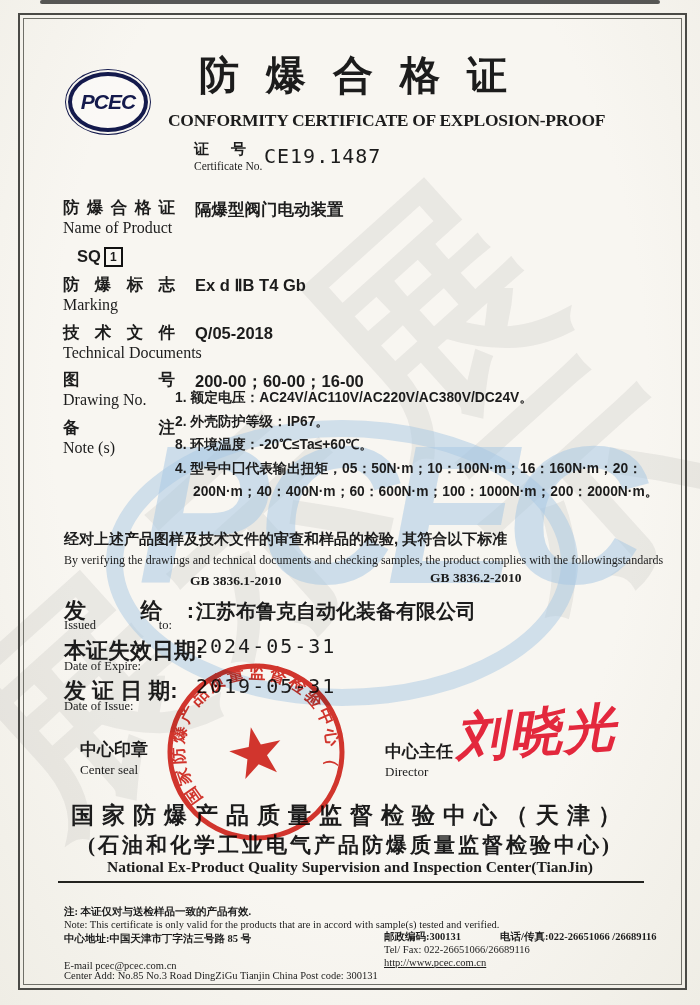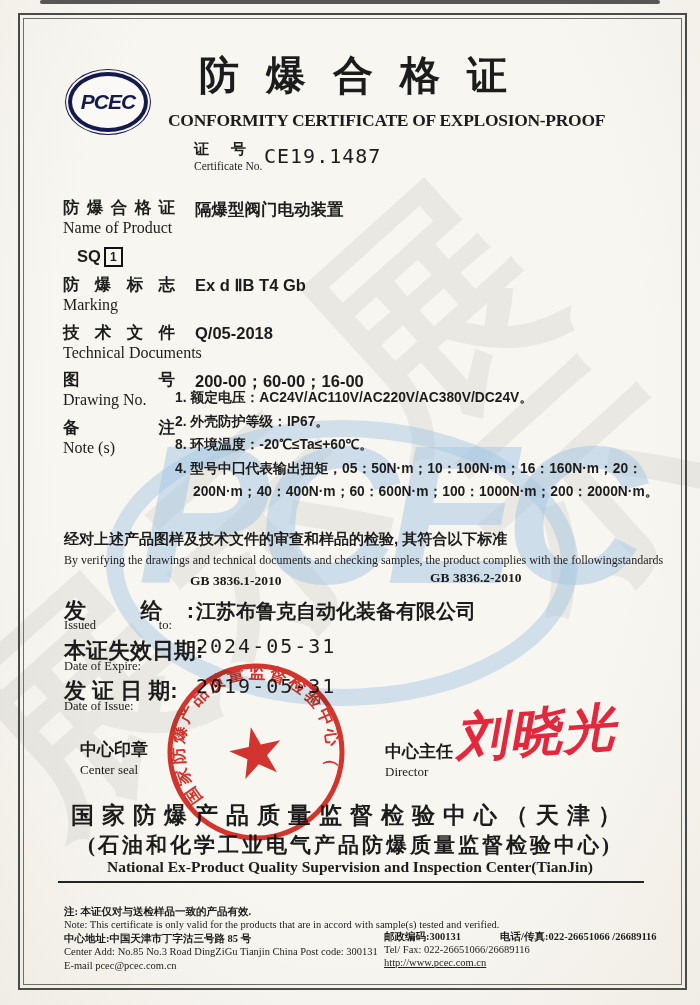--- a/index.html
+++ b/index.html
@@ -80,21 +80,21 @@
   .inst1{left:40px;top:800px;width:620px;text-align:center;font-size:23px;font-weight:bold;letter-spacing:8px;white-space:nowrap;}
   .inst2{left:40px;top:831px;width:620px;text-align:center;font-size:21px;font-weight:bold;letter-spacing:3px;white-space:nowrap;}
   .inst3{left:40px;top:858px;width:620px;text-align:center;font-size:15.5px;font-weight:bold;white-space:nowrap;}
   .inst-rule{left:58px;top:881px;width:586px;height:2px;background:#23231f;}
 
   
   .ft{font-size:10.5px;white-space:nowrap;}
   .ft-note-cn{left:64px;top:905px;font-weight:bold;}
   .ft-note-en{left:64px;top:919px;}
   .ft-addr-cn{left:64px;top:932px;font-weight:bold;}
-  .ft-addr-en{left:64px;top:946px;}
+  .ft-addr-en{left:64px;top:970px;}
   .ft-email{left:64px;top:960px;}
   .ft-post{left:384px;top:930px;font-weight:bold;}
   .ft-tel{left:500px;top:930px;font-weight:bold;}
   .ft-telfax{left:384px;top:944px;}
   .ft-web{left:384px;top:957px;text-decoration:underline;}
 </style>
 </head>
 <body>
 
 <div class="page">

